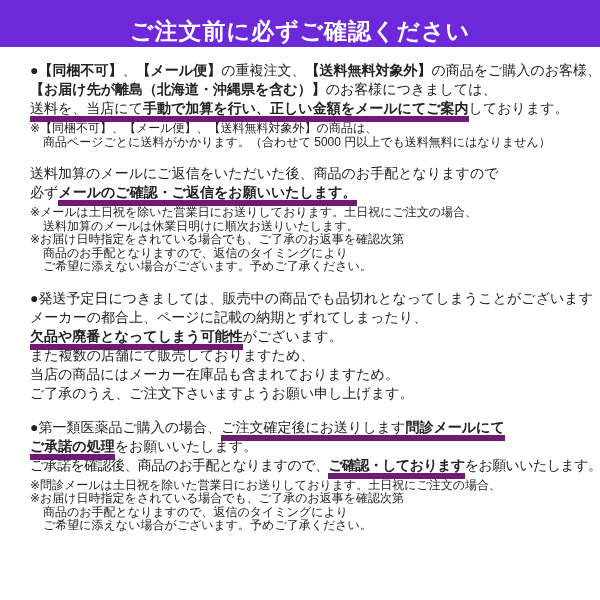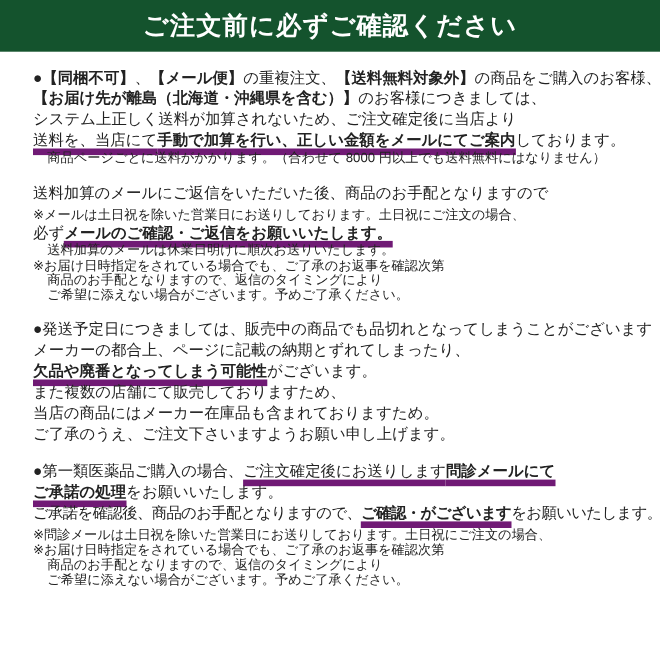--- a/index.html
+++ b/index.html
@@ -7,22 +7,22 @@
     width: 600px; height: 600px;
     background: #ffffff;
     font-family: "Liberation Sans", "DejaVu Sans", sans-serif;
     color: #222222;
     overflow: hidden;
   }
   .page { width: 600px; height: 600px; background: #ffffff; }
 
   .banner {
     height: 47px;
-    background: #14532d;
-    display: flex; align-items: center; justify-content: center;
+    background: #6d28d9;
+    display: flex; align-items: flex-end; justify-content: center;
   }
   .banner h1 {
     margin: 0;
     font-size: 23px;
     font-weight: bold;
     color: #ffffff;
     letter-spacing: 1px;
   }
 
   .body { padding: 14px 8px 0 30px; }
@@ -56,44 +56,44 @@
 <body>
 
 <div class="page">
   <header class="banner">
     <h1>ご注文前に必ずご確認ください</h1>
   </header>
   <main class="body">
       <div class="section">
         <div class="line"><span class="seg">●</span><span class="seg b">【同梱不可】</span><span class="seg">、</span><span class="seg b">【メール便】</span><span class="seg">の重複注文、</span><span class="seg b">【送料無料対象外】</span><span class="seg">の商品をご購入のお客様、</span></div>
         <div class="line"><span class="seg b">【お届け先が離島（北海道・沖縄県を含む）】</span><span class="seg">のお客様につきましては、</span></div>
-        <div class="line"><span class="seg">システム上正しく送料が加算されないため、ご注文確定後に当店より</span></div>
         <div class="line"><span class="seg u">送料を、当店にて</span><span class="seg b u">手動で加算を行い、正しい金額をメールにてご案内</span><span class="seg">しております。</span></div>
-        <div class="line small indent"><span class="seg">商品ページごとに送料がかかります。（合わせて 8000 円以上でも送料無料にはなりません）</span></div>
+        <div class="line small note-gap"><span class="seg">※【同梱不可】、【メール便】、【送料無料対象外】の商品は、</span></div>
+        <div class="line small indent"><span class="seg">商品ページごとに送料がかかります。（合わせて 5000 円以上でも送料無料にはなりません）</span></div>
       </div>
       <div class="section">
         <div class="line"><span class="seg">送料加算のメールにご返信をいただいた後、商品のお手配となりますので</span></div>
+        <div class="line"><span class="seg">必ず</span><span class="seg b u">メールのご確認・ご返信をお願いいたします。</span></div>
         <div class="line small note-gap"><span class="seg">※メールは土日祝を除いた営業日にお送りしております。土日祝にご注文の場合、</span></div>
-        <div class="line"><span class="seg">必ず</span><span class="seg b u">メールのご確認・ご返信をお願いいたします。</span></div>
         <div class="line small indent"><span class="seg">送料加算のメールは休業日明けに順次お送りいたします。</span></div>
         <div class="line small"><span class="seg">※お届け日時指定をされている場合でも、ご了承のお返事を確認次第</span></div>
         <div class="line small indent"><span class="seg">商品のお手配となりますので、返信のタイミングにより</span></div>
         <div class="line small indent"><span class="seg">ご希望に添えない場合がございます。予めご了承ください。</span></div>
       </div>
       <div class="section">
         <div class="line"><span class="seg">●発送予定日につきましては、販売中の商品でも品切れとなってしまうことがございます</span></div>
         <div class="line"><span class="seg">メーカーの都合上、ページに記載の納期とずれてしまったり、</span></div>
         <div class="line"><span class="seg b u">欠品や廃番となってしまう可能性</span><span class="seg">がございます。</span></div>
         <div class="line"><span class="seg">また複数の店舗にて販売しておりますため、</span></div>
         <div class="line"><span class="seg">当店の商品にはメーカー在庫品も含まれておりますため。</span></div>
         <div class="line"><span class="seg">ご了承のうえ、ご注文下さいますようお願い申し上げます。</span></div>
       </div>
       <div class="section">
         <div class="line"><span class="seg">●第一類医薬品ご購入の場合、</span><span class="seg u">ご注文確定後にお送りします</span><span class="seg b u">問診メールにて</span></div>
         <div class="line"><span class="seg b u">ご承諾の処理</span><span class="seg">をお願いいたします。</span></div>
-        <div class="line tight"><span class="seg">ご承諾を確認後、商品のお手配となりますので、</span><span class="seg b u">ご確認・がございます</span><span class="seg">をお願いいたします。</span></div>
+        <div class="line tight"><span class="seg">ご承諾を確認後、商品のお手配となりますので、</span><span class="seg b u">ご確認・しております</span><span class="seg">をお願いいたします。</span></div>
         <div class="line small note-gap"><span class="seg">※問診メールは土日祝を除いた営業日にお送りしております。土日祝にご注文の場合、</span></div>
         <div class="line small"><span class="seg">※お届け日時指定をされている場合でも、ご了承のお返事を確認次第</span></div>
         <div class="line small indent"><span class="seg">商品のお手配となりますので、返信のタイミングにより</span></div>
         <div class="line small indent"><span class="seg">ご希望に添えない場合がございます。予めご了承ください。</span></div>
       </div>
     </main>
 </div>
 
 </body></html>

